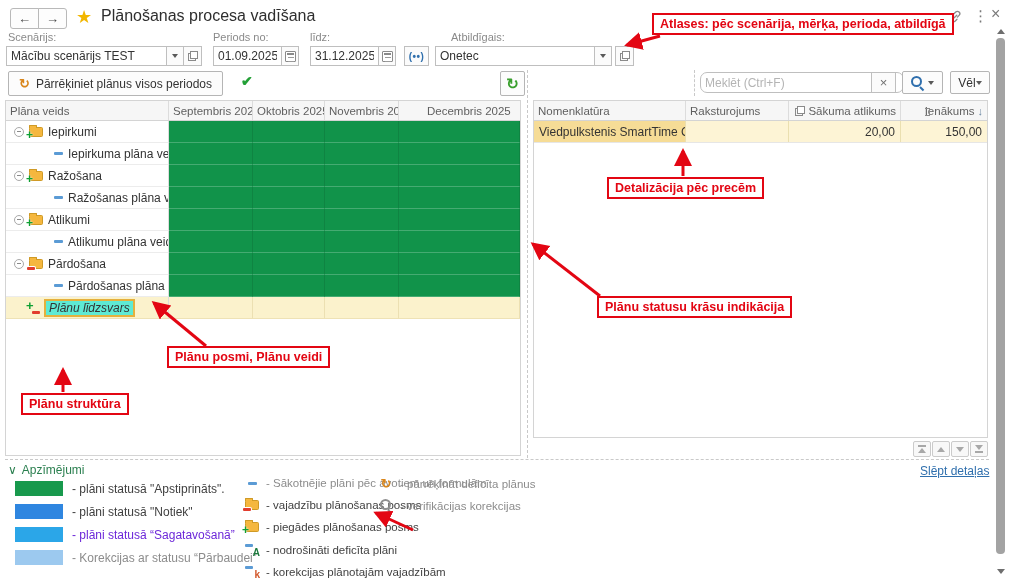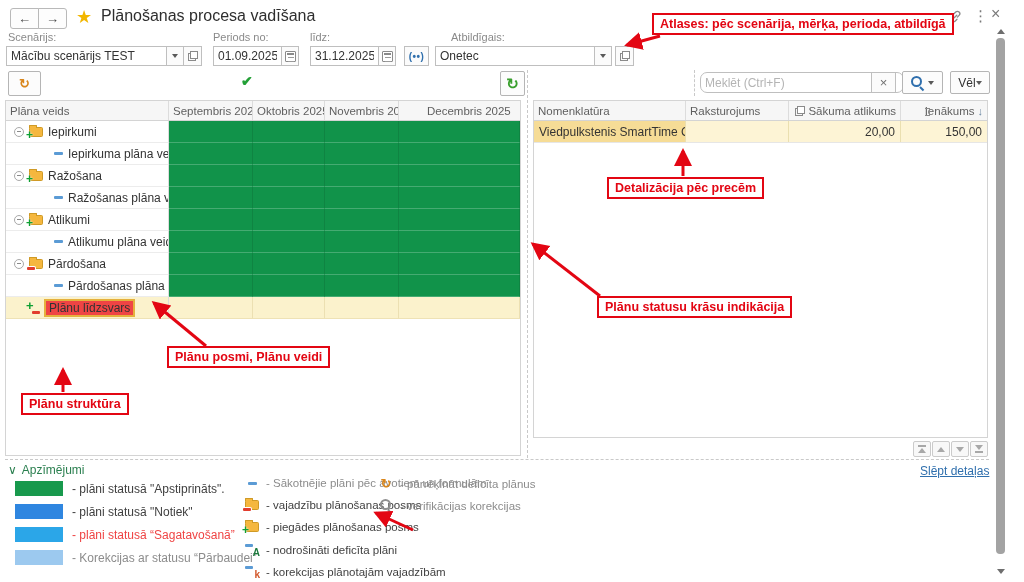--- a/index.html
+++ b/index.html
@@ -103,22 +103,22 @@
   .folder.plus::after { content:"+"; position:absolute; left:-4px; bottom:-5px; color:#0fa033;
     font-weight:bold; font-size:12px; line-height:1; text-shadow:0 0 2px #fff; }
   .folder.minus::after { content:""; position:absolute; left:-3px; bottom:-2px; width:8px; height:3px;
     background:#e23c2e; border-radius:1px; box-shadow:0 0 0 1px #fff; }
   .dashic { width:9px; height:3px; background:#5b9bd5; border-radius:1px; display:inline-block; flex:none; }
   .balic { position:relative; width:14px; height:13px; display:inline-block; flex:none; margin-left:20px; }
   .balic::before { content:"+"; position:absolute; top:-2px; left:0; color:#0fa033;
     font-weight:bold; font-size:13px; line-height:1; }
   .balic::after { content:""; position:absolute; right:0; bottom:0; width:8px; height:3px;
     background:#e23c2e; border-radius:1px; }
-  .selbox { border:2px solid #e5b13d; background:#ef4444; padding:0 3px; height:18px;
-    line-height:14px; display:inline-flex; align-items:center; margin-left:4px; }
+  .selbox { border:2px solid #e5b13d; background:#5eead4; padding:0 3px; height:18px;
+    line-height:14px; display:inline-flex; align-items:center; margin-left:4px;font-style:italic; }
 
   .rrow { display:flex; height:22px; border-bottom:1px solid #e6e6e6; }
   .rcell { display:flex; align-items:center; padding:0 5px; white-space:nowrap; overflow:hidden;
     background:#fdf4d5; border-right:1px solid #eadfb0; }
   .rcell.first { background:#f6dc96; }
   .rcell.num { justify-content:flex-end; }
   .rcell:last-child { border-right:none; }
 
   .sorticon { color:#6f8aa5; font-size:11px; }
 
@@ -132,21 +132,21 @@
     border-top:5px solid #a8a8a8; }
   .bar { width:8px; height:2px; background:#a8a8a8; }
 
   .hsep { left:5px; top:459px; width:984px; border-top:1px dashed #c9c9c9; }
   .details-link { left:920px; top:464px; color:#2f6fad; text-decoration:underline; cursor:pointer; }
 
   
   .legend-title { left:8px; top:463px; color:#2a7f4f; display:flex; gap:5px; align-items:center; cursor:pointer; }
   .lsq { position:absolute; left:15px; width:48px; height:15px; }
   .llabel { position:absolute; left:72px; height:15px; display:flex; align-items:center; white-space:nowrap; }
-  .gray { color:#8c8c8c; } .dark { color:#3f3f3f; } .mid { color:#ef4444; }
+  .gray { color:#8c8c8c; } .dark { color:#3f3f3f; } .mid { color:#6d28d9; }
   .lrow { position:absolute; display:flex; align-items:center; gap:6px; white-space:nowrap; font-size:11.5px; }
   .licon { width:16px; display:flex; justify-content:center; flex:none; }
   .lettericon { position:relative; width:14px; height:13px; }
   .lettericon .d { position:absolute; left:0; top:1px; width:8px; height:3px; background:#5b9bd5; border-radius:1px; }
   .lettericon .ch { position:absolute; right:-1px; bottom:-2px; font-size:10px; font-weight:bold; line-height:1; }
   .ch.green { color:#1c7a3d; } .ch.red { color:#d2572a; }
 
   
   .ann { position:absolute; border:2px solid #e30613; background:#fff; color:#e30613;
     font-weight:bold; font-size:12.5px; padding:2px 6px; white-space:nowrap; z-index:40; }
@@ -212,20 +212,21 @@
   <input class="finput" style="left: 435px; width: 160px;" value="Onetec">
   <div class="attbtn" style="left:594px; width:18px;">
       <span class="caret"></span>
     </div>
   <div class="attbtn" style="left:615px; width:19px;">
       <span class="openic"></span>
     </div>
 
   <div class="toolbtn" style="left:8px; top:71px; height:25px; padding:0 10px;">
     <span class="refresh-orange">↻</span>
+    <span>Pārrēķiniet plānus visos periodos</span>
   </div>
   <div class="abs checkmark">✔</div>
   <div class="toolbtn" style="left:500px; top:71px; width:25px; height:25px;">
     <span class="refresh-green">↻</span>
   </div>
 
   <div class="abs vsep" style="left:527px; top:70px; height:388px;"></div>
   <div class="abs vsep" style="left:694px; top:70px; height:26px;"></div>
 
   <input class="finput searchinput" placeholder="Meklēt (Ctrl+F)" style="">

